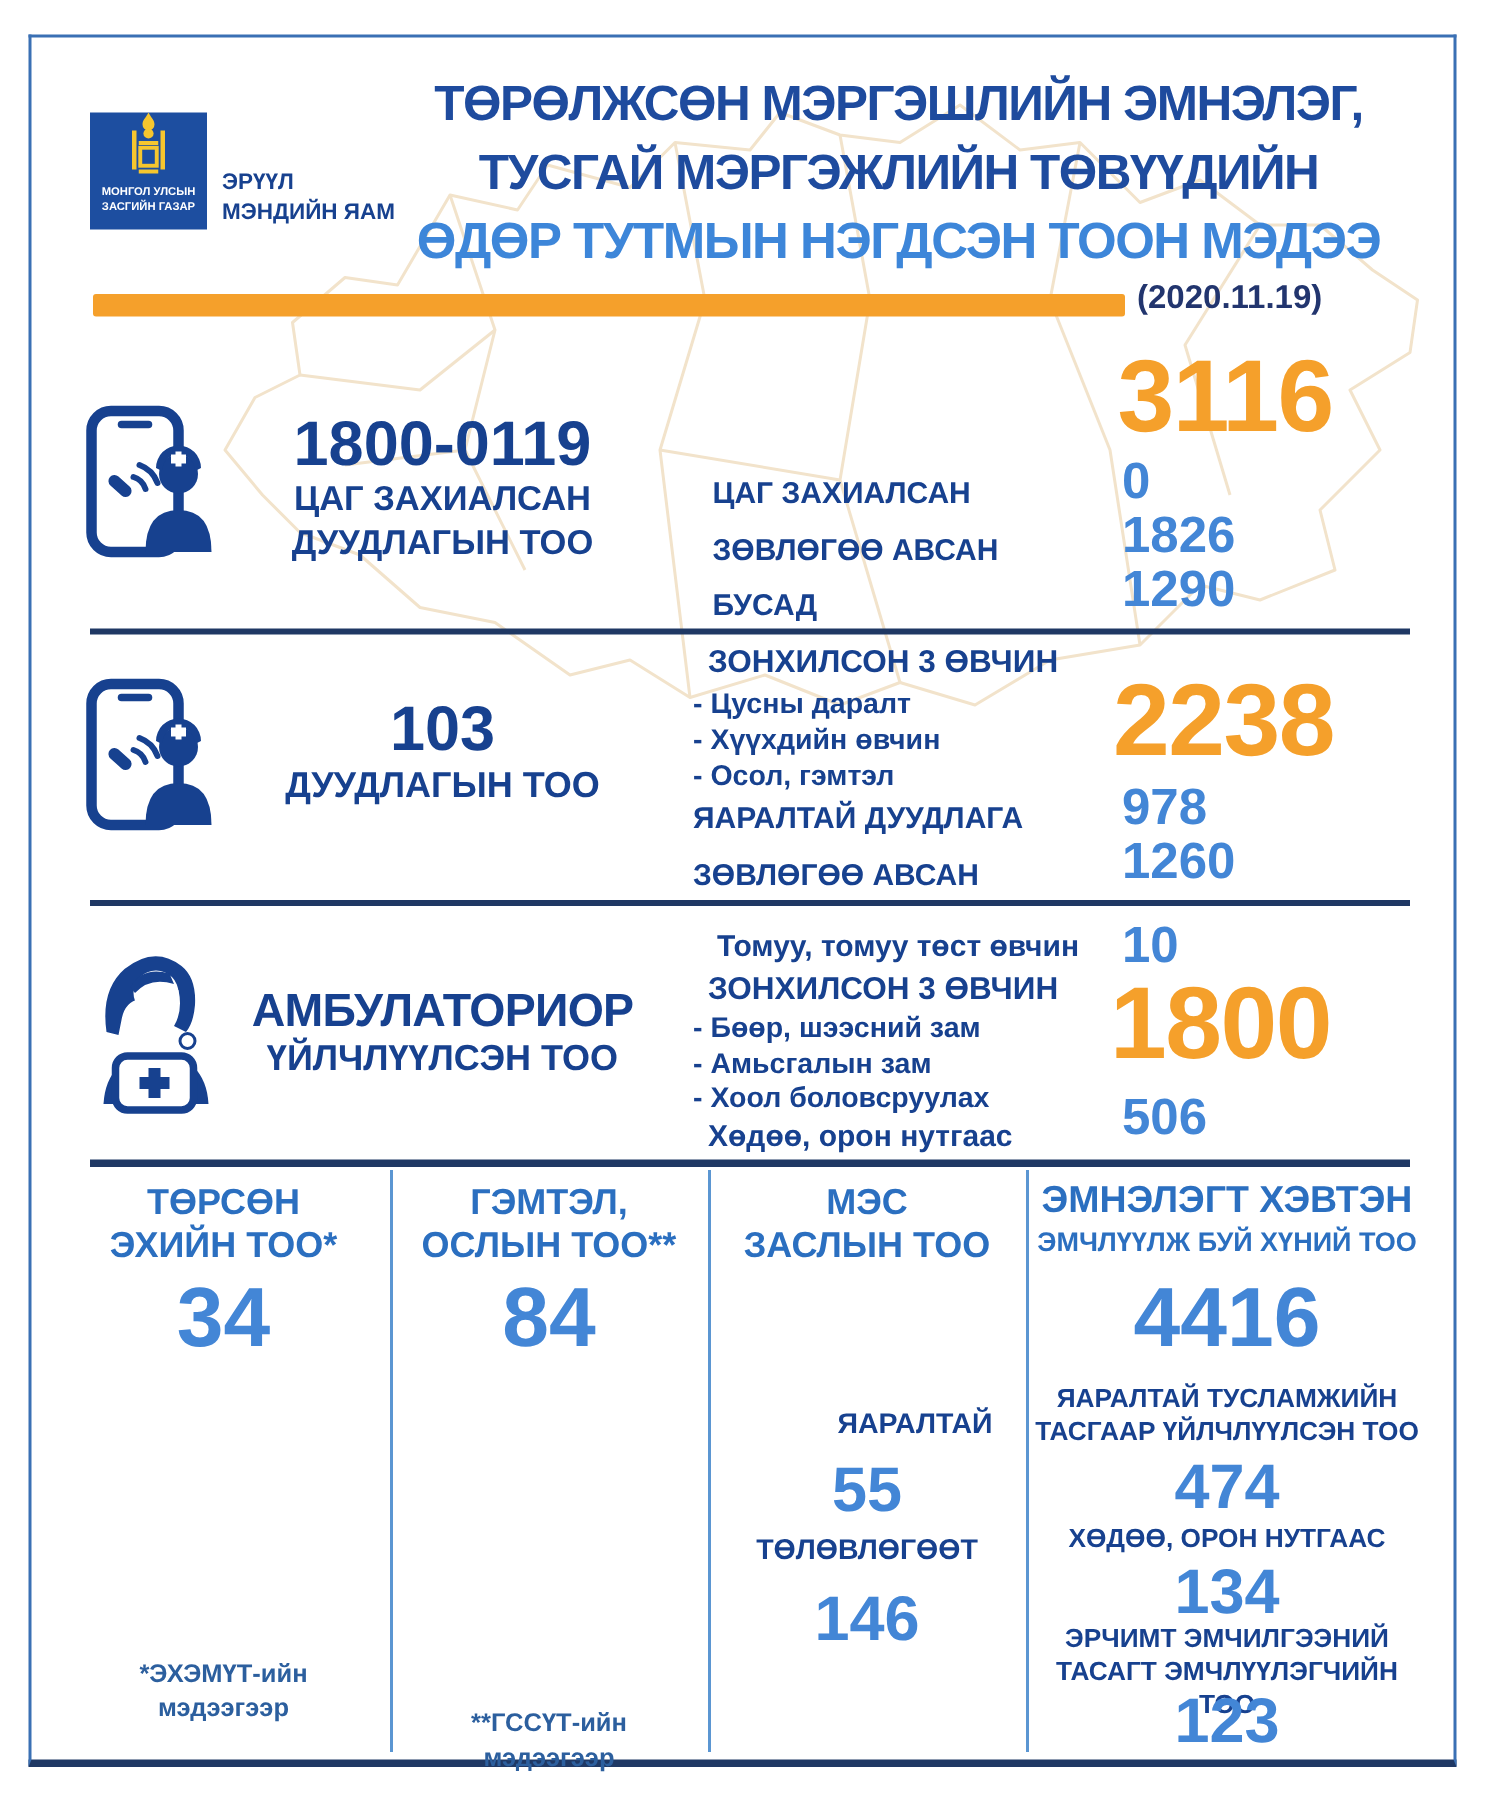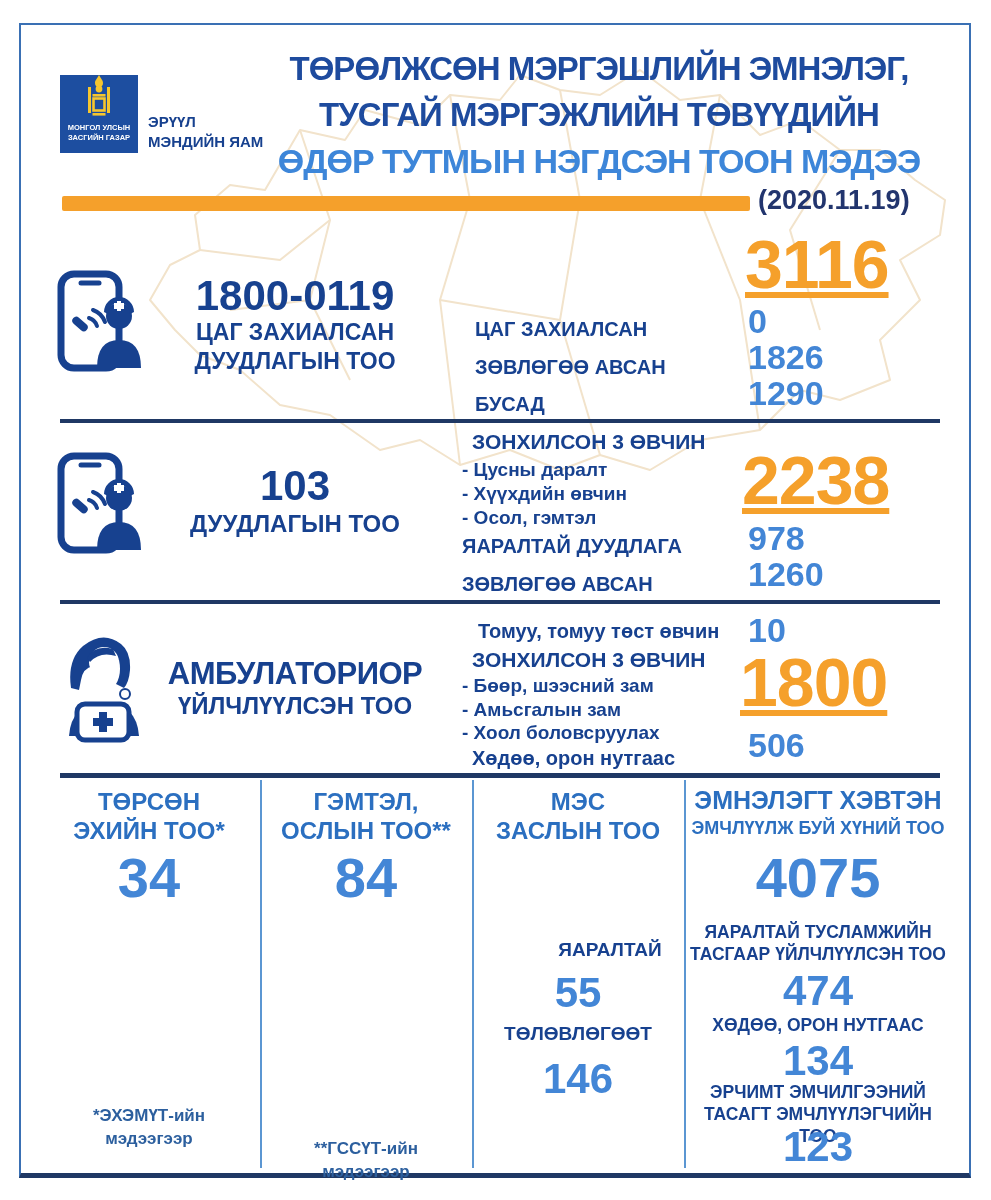--- a/index.html
+++ b/index.html
@@ -28,21 +28,21 @@
   .navy-dark{color:var(--navy-dark);}
   .blue-num{color:var(--num-blue);}
   .head-blue{color:var(--head-blue);}
   .orange-num{color:var(--orange);}
   .frame{
     left:19px;top:23px;width:948px;height:1148px;
     border:2px solid var(--frame);border-bottom:5px solid var(--divider);
   }
   .divider{height:4px;background:var(--divider);left:60px;width:880px;}
   .vsep{width:2px;background:#5b96d2;top:780px;height:388px;}
-  .big-total{font-size:68px;line-height:1;letter-spacing:-1px;text-decoration:underline;}
+  .big-total{font-size:68px;line-height:1;letter-spacing:-1px;}
   .mid-num{font-size:34px;line-height:1;}
   .mid-label{font-size:20px;line-height:1.15;}
   .bullet{font-size:19px;line-height:1.15;}
   .col-head{font-size:24px;line-height:1.2;}
   .col-val{font-size:56px;line-height:1;}
   .sub-val{font-size:42px;line-height:1;}
   .sub-label{font-size:17.5px;line-height:1.25;}
   .footnote{font-size:17px;line-height:1.35;color:#2c5f9e;}
   .logo-box{
     left:60px;top:75px;width:78px;height:78px;background:var(--logo-blue);
@@ -88,21 +88,21 @@
   </div>
 
   <div class="abs pre navy" style="left:148px;top:112px;font-size:15px;line-height:1.3;">ЭРҮҮЛ
 МЭНДИЙН ЯАМ</div>
 
   <div class="abs ctr pre" style="left:240px;top:46px;width:718px;font-size:33px;line-height:1.4;color:var(--title-blue);letter-spacing:-1px;">ТӨРӨЛЖСӨН МЭРГЭШЛИЙН ЭМНЭЛЭГ,
 ТУСГАЙ МЭРГЭЖЛИЙН ТӨВҮҮДИЙН</div>
   <div class="abs ctr" style="left:240px;top:142px;width:718px;font-size:34px;color:var(--light-blue);letter-spacing:-1px;">ӨДӨР ТУТМЫН НЭГДСЭН ТООН МЭДЭЭ</div>
 
   <div class="abs" style="left:62px;top:196px;width:688px;height:15px;background:var(--orange);border-radius:2px;"></div>
-  <div class="abs navy-dark" style="left:758px;top:185px;font-size:27px;">(2020.11.19)</div>
+  <div class="abs navy-dark" style="left:758px;top:185px;font-size:22px;">(2020.11.19)</div>
 
   <svg class="abs" style="left:55px;top:270px;" width="92" height="102" viewBox="0 0 92 102">
     <rect x="6" y="4" width="58" height="94" rx="13" fill="#fff" stroke="#17418f" stroke-width="7"></rect>
     <line x1="26" y1="13" x2="44" y2="13" stroke="#17418f" stroke-width="5" stroke-linecap="round"></line>
     <g stroke="#17418f" fill="none" stroke-width="4" stroke-linecap="round">
       <path d="M34,48 a12,12 0 0 1 8,8"></path>
       <path d="M38,40 a20,20 0 0 1 12,12"></path>
     </g>
     <rect x="16" y="50" width="18" height="8" rx="4" fill="#17418f" transform="rotate(42 25 54)"></rect>
     <g fill="#17418f">
@@ -209,21 +209,21 @@
 
   <div class="abs ctr pre col-head head-blue" style="left:474px;top:788px;width:208px;">МЭС
 ЗАСЛЫН ТОО</div>
   <div class="abs ctr sub-label navy" style="left:474px;top:938px;width:208px;font-size:19px;padding-left:32px;">ЯАРАЛТАЙ</div>
   <div class="abs ctr sub-val blue-num" style="left:474px;top:972px;width:208px;">55</div>
   <div class="abs ctr sub-label navy" style="left:474px;top:1022px;width:208px;font-size:19px;">ТӨЛӨВЛӨГӨӨТ</div>
   <div class="abs ctr sub-val blue-num" style="left:474px;top:1058px;width:208px;">146</div>
 
   <div class="abs ctr head-blue" style="left:686px;top:818px;width:264px;font-size:18px;">ЭМЧЛҮҮЛЖ БУЙ ХҮНИЙ ТОО</div>
   <div class="abs ctr head-blue" style="left:686px;top:786px;width:264px;font-size:25px;">ЭМНЭЛЭГТ ХЭВТЭН</div>
-  <div class="abs ctr col-val blue-num" style="left:686px;top:850px;width:264px;">4075</div>
+  <div class="abs ctr col-val blue-num" style="left:686px;top:850px;width:264px;">4416</div>
   <div class="abs ctr pre sub-label navy" style="left:686px;top:922px;width:264px;">ЯАРАЛТАЙ ТУСЛАМЖИЙН
 ТАСГААР ҮЙЛЧЛҮҮЛСЭН ТОО</div>
   <div class="abs ctr sub-val blue-num" style="left:686px;top:970px;width:264px;">474</div>
   <div class="abs ctr sub-label navy" style="left:686px;top:1015px;width:264px;">ХӨДӨӨ, ОРОН НУТГААС</div>
   <div class="abs ctr sub-val blue-num" style="left:686px;top:1040px;width:264px;">134</div>
   <div class="abs ctr pre sub-label navy" style="left:686px;top:1082px;width:264px;">ЭРЧИМТ ЭМЧИЛГЭЭНИЙ
 ТАСАГТ ЭМЧЛҮҮЛЭГЧИЙН ТОО</div>
   <div class="abs ctr sub-val blue-num" style="left:686px;top:1126px;width:264px;">123</div>
 
 </div>

